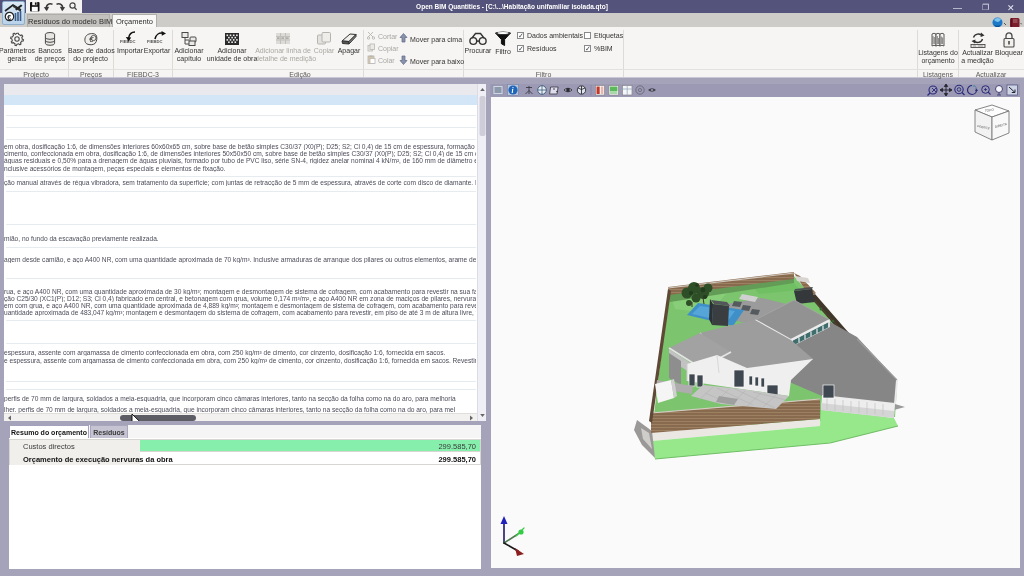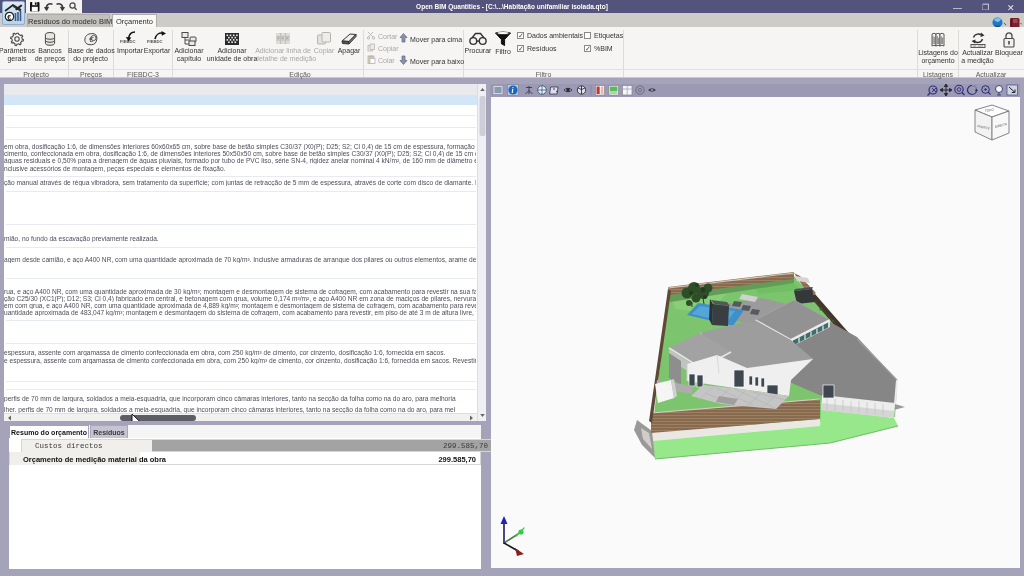--- a/index.html
+++ b/index.html
@@ -311,28 +311,28 @@
 <svg width="12" height="16" viewBox="0 0 12 16" style="position:absolute;left:126px;top:0px;">
       <path d="M2 0 L2 11 L4.6 8.8 L6.3 12.5 L8.2 11.6 L6.6 8 L10 7.8 Z" fill="#fff" stroke="#000" stroke-width="0.9"></path>
     </svg>
 </div>
   <div class="abs" id="bottombar"></div>
   <div class="abs" id="btabs">
 <div style="position:absolute;left:0px;top:0px;width:80px;height:13px;background:#fff;border:1px solid #a3a1bd;border-bottom:none;font-size:7px;font-weight:bold;color:#111;text-align:center;line-height:13px;white-space:nowrap;">Resumo do orçamento</div>
 <div style="position:absolute;left:81px;top:0px;width:38px;height:13px;background:#c6c4d2;border:1px solid #a9a7bd;border-bottom:none;font-size:7px;font-weight:bold;color:#3a3a3a;text-align:center;line-height:13px;">Resíduos</div>
 </div>
   <div class="abs" id="btable">
-<div style="position:absolute;left:12px;top:1px;width:472px;height:13px;border:1px solid #d8d6d2;background:#a3a3a3;font-family:Liberation Mono, monospace;">
+<div style="position:absolute;left:0;top:1px;width:472px;height:13px;border:1px solid #d8d6d2;background:#86efac;">
   <div style="position:absolute;left:0;top:0;width:130px;height:12px;background:#f0efec;"></div>
   <div style="position:absolute;left:13px;top:2px;font-size:7.5px;color:#3a3a3a;">Custos directos</div>
   <div style="position:absolute;right:4px;top:2px;font-size:7.5px;color:#3a3a3a;">299.585,70</div>
 </div>
 <div style="position:absolute;left:0;top:14px;width:472px;height:13px;border:1px solid #d8d6d2;border-top:none;background:#fff;">
   <div style="position:absolute;left:0;top:0;width:130px;height:13px;background:#f0efec;"></div>
-  <div style="position:absolute;left:13px;top:2.5px;font-size:7.5px;font-weight:bold;color:#111;">Orçamento de medição material da obra</div>
+  <div style="position:absolute;left:13px;top:2.5px;font-size:7.5px;font-weight:bold;color:#111;">Orçamento de execução nervuras da obra</div>
   <div style="position:absolute;right:4px;top:2.5px;font-size:7.5px;font-weight:bold;color:#111;">299.585,70</div>
 </div>
 </div>
   <div class="abs" id="rtoolbar">
 <svg width="530" height="13" viewBox="0 0 530 13">
 
   <g>
     <rect x="3" y="1.5" width="10" height="9" fill="#cfd6e2" stroke="#8a8fa8" stroke-width="0.7"></rect>
     <path d="M4.5 4 H11.5 M4.5 6 H11.5 M4.5 8 H11.5" stroke="#4a5a74" stroke-width="1"></path>
     <rect x="17.5" y="0.5" width="11" height="11" fill="#b8c4dd" stroke="#7d88a8" stroke-width="0.7"></rect>

